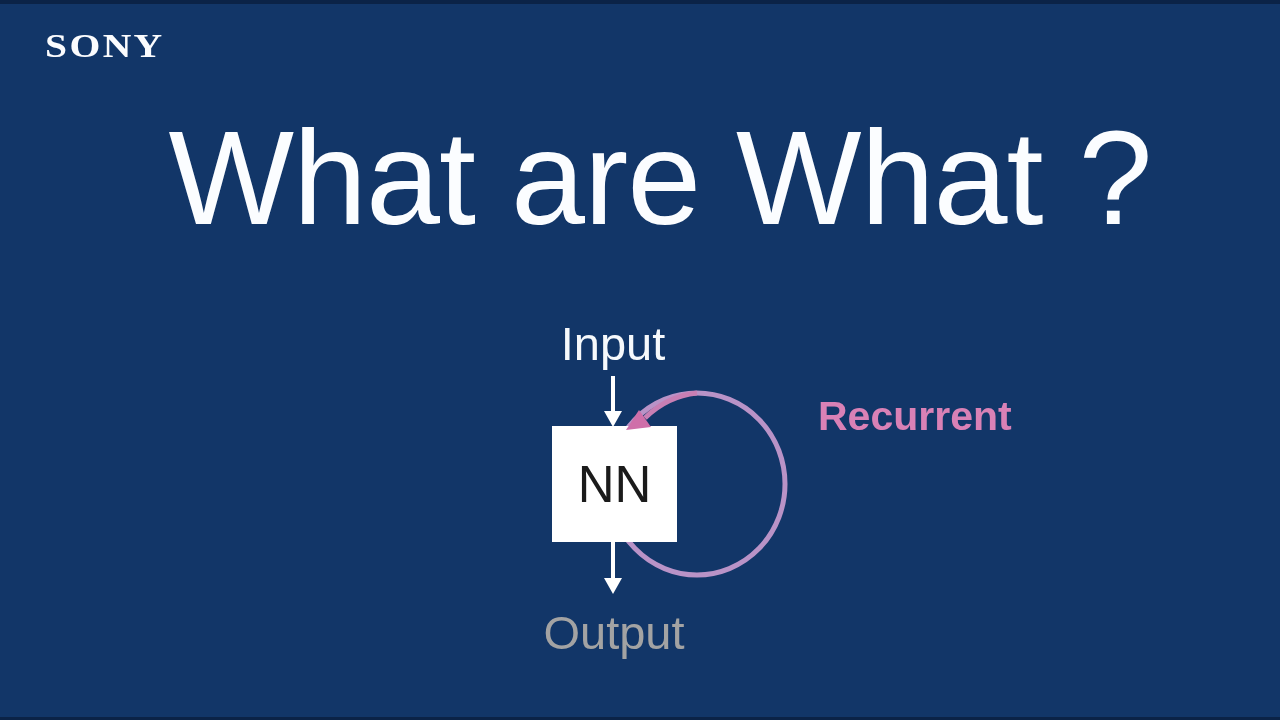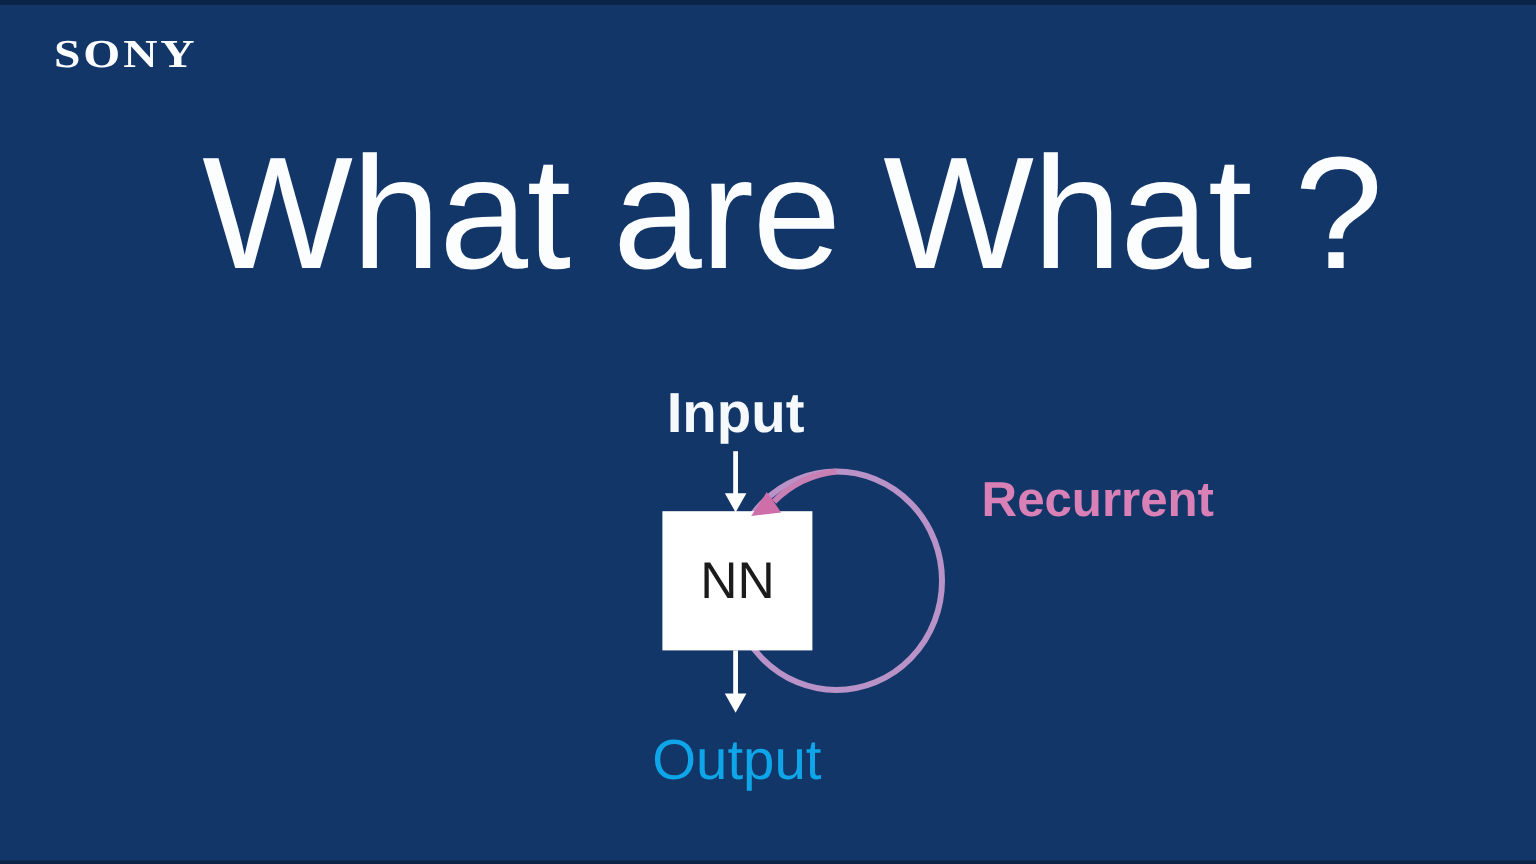--- a/index.html
+++ b/index.html
@@ -43,33 +43,32 @@
   }
   .diagram-svg {
     position: absolute; left: 500px; top: 360px;
     width: 360px; height: 260px;
   }
   .label-input {
     position: absolute; left: 613px; top: 320px;
     transform: translateX(-50%);
     font-size: 47px; color: #f6f9fc; line-height: 1;
     white-space: nowrap;
-    font-weight: bold;
   }
   .label-output {
     position: absolute; left: 614px; top: 609px;
     transform: translateX(-50%);
-    font-size: 47px; color: #0ea5e9; line-height: 1;
+    font-size: 47px; color: #a3a3a3; line-height: 1;
     white-space: nowrap;
   }
   .nn-box-label {
     position: absolute; left: 552px; top: 426px;
     width: 125px; height: 116px;
     display: flex; align-items: center; justify-content: center;
-    font-size: 43px; color: #1b1b1b; line-height: 1;
+    font-size: 51px; color: #1b1b1b; line-height: 1;
   }
   .label-recurrent {
     position: absolute; left: 818px; top: 396px;
     font-size: 41px; font-weight: bold; color: #d981b6;
     line-height: 1; white-space: nowrap;
   }
 </style>
 </head>
 <body>
 

